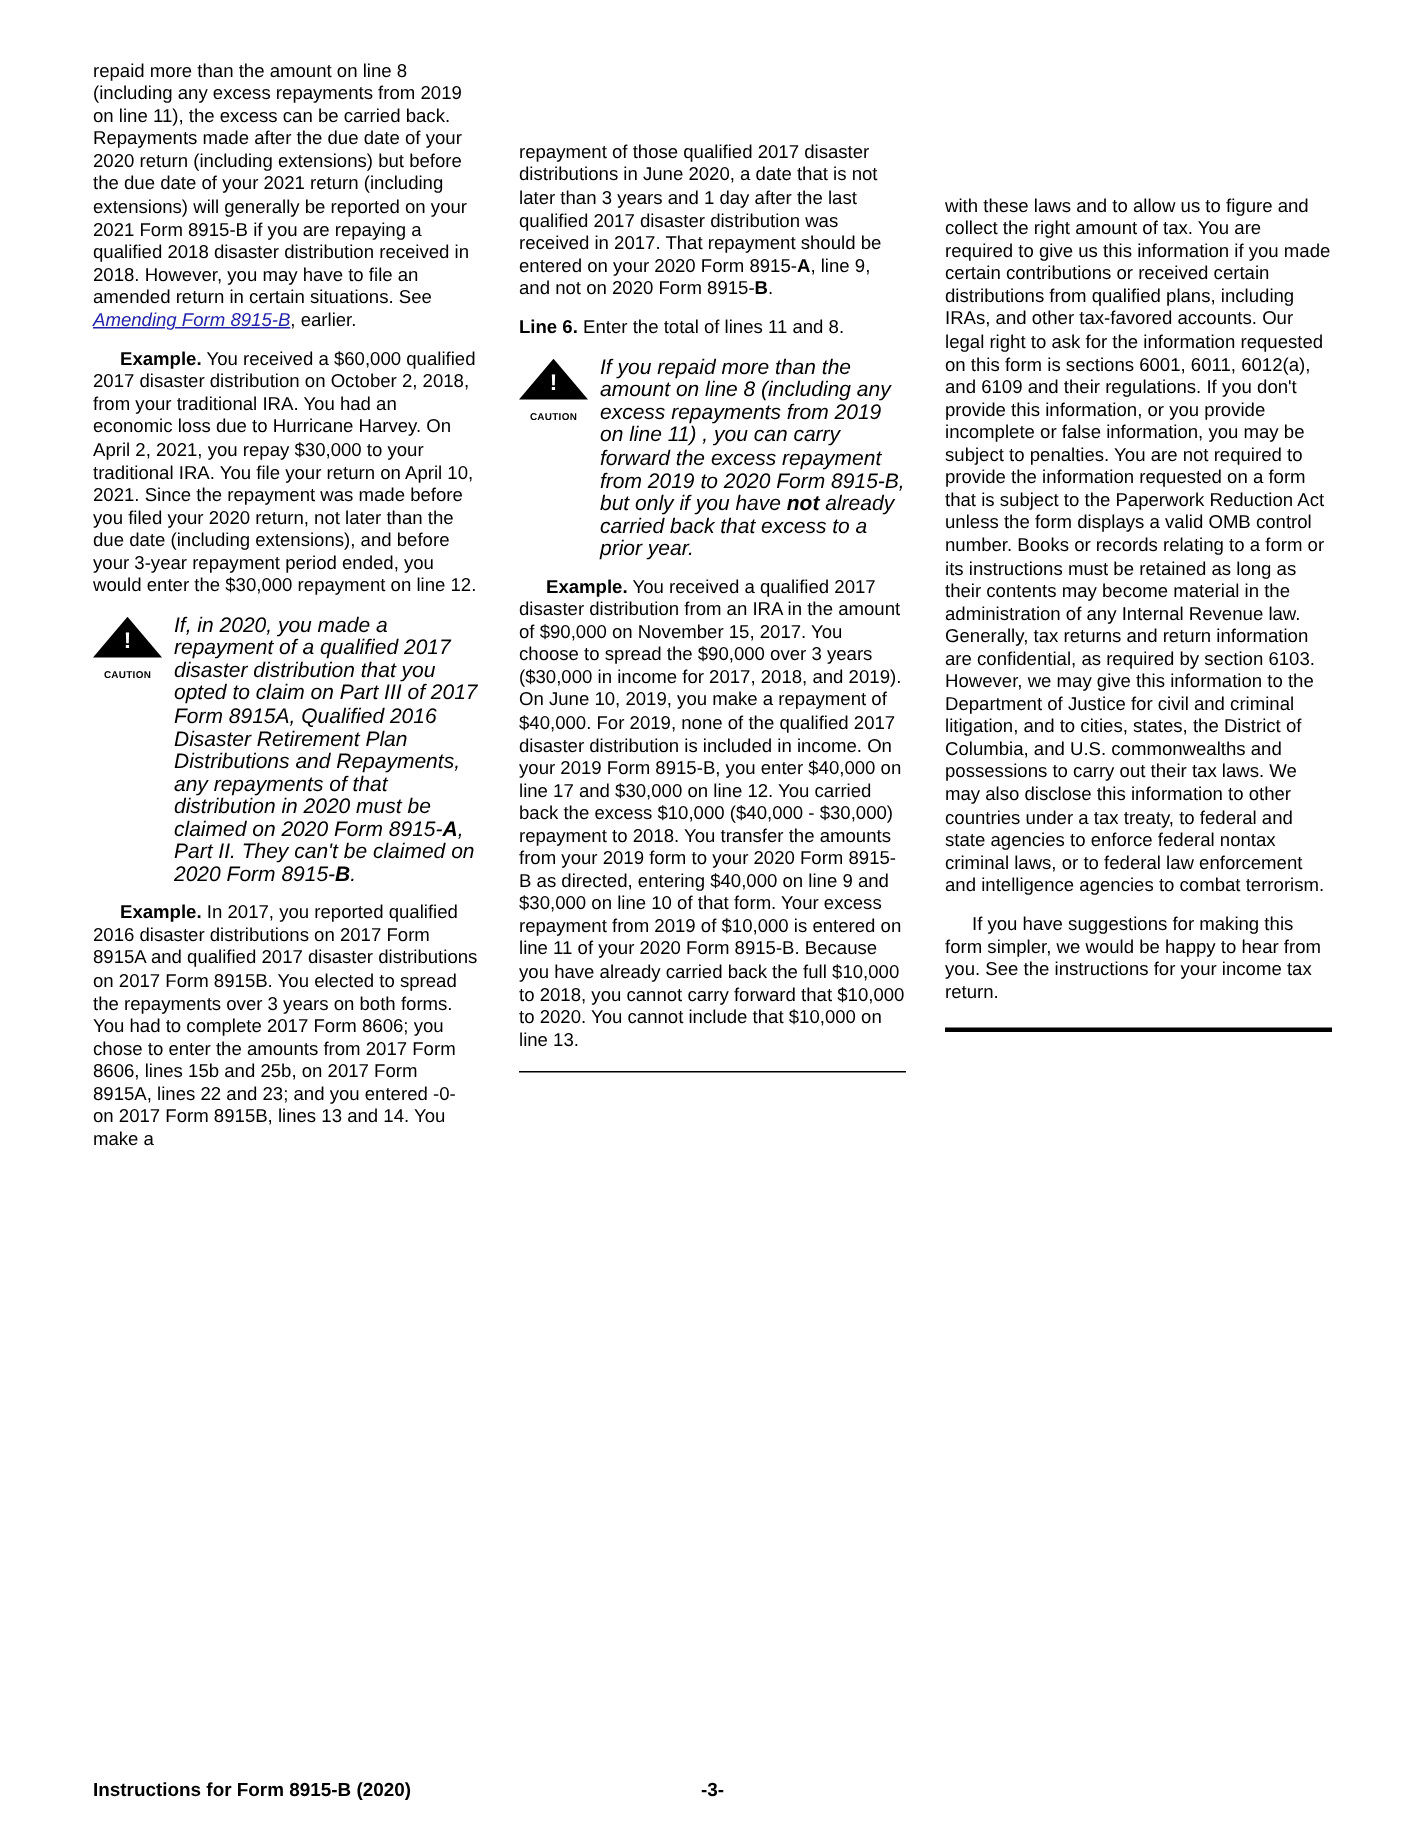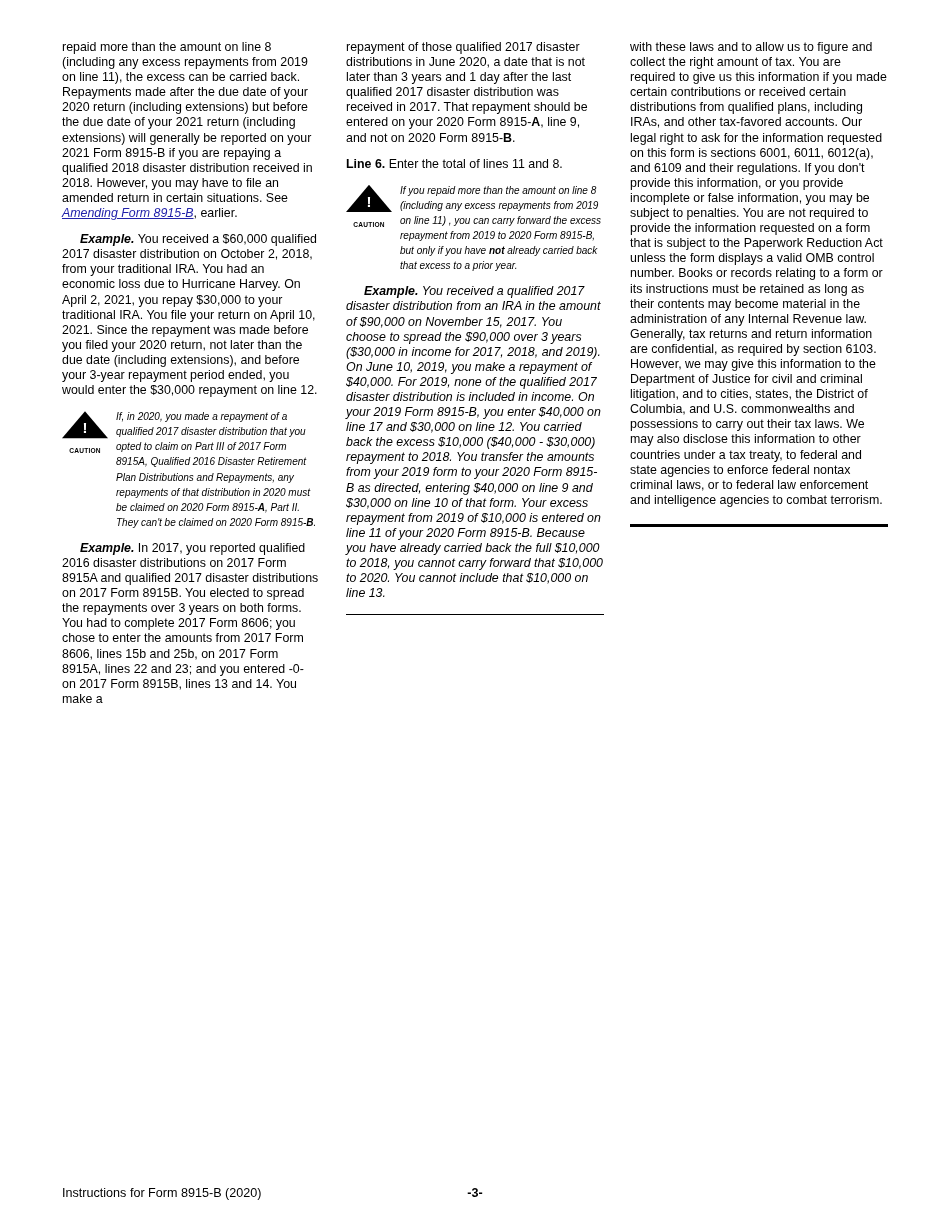--- a/index.html
+++ b/index.html
@@ -18,39 +18,39 @@
     position: absolute;
     left: 0; top: 0;
     width: 950px;
     height: 1230px;
     box-sizing: border-box;
     padding: 40px 62px 0 62px;
   }
   .columns {
     display: flex;
     gap: 26px;
-    align-items: flex-start;
+    align-items: center;
   }
   .col {
     width: 262px;
     font-size: 12.4px;
     line-height: 15.1px;
     text-align: left;
   }
   p {
     margin: 0 0 0 0;
   }
   .para {
     margin-bottom: 11px;
   }
   .indent {
     text-indent: 18px;
   }
   .bold { font-weight: bold; }
-  .ital { font-style: italic; }
+  .ital { }
   .link {
     color: #2222aa;
     text-decoration: underline;
     font-style: italic;
   }
   
   .caution-block {
     display: flex;
     gap: 8px;
     align-items: flex-start;
@@ -83,21 +83,21 @@
   .caution-word {
     font-size: 6.6px;
     font-weight: bold;
     font-style: normal;
     letter-spacing: 0.2px;
     text-align: center;
     margin-top: -2px;
   }
   .caution-text {
     flex: 1 1 auto;
-    font-size: 10px;
+    font-size: 14px;
     line-height: 15.1px;
   }
   .rule-thin {
     border: 0;
     border-top: 1px solid #000;
     margin: 13px 0 9px 0;
   }
   .rule-thick {
     border: 0;
     border-top: 3px solid #000;
@@ -106,21 +106,21 @@
   .footer {
     position: absolute;
     left: 62px;
     right: 62px;
     bottom: 30px;
     display: flex;
     align-items: baseline;
     font-size: 12.6px;
   }
   .footer-title {
-    font-weight: normal;
+    font-weight: bold;
   }
   .footer-page {
     font-weight: bold;
     position: absolute;
     left: 0; right: 0;
     text-align: center;
   }
 </style>
 </head>
 <body>
@@ -186,20 +186,21 @@
       <hr class="rule-thin">
 
 
     </div>
 
     <div class="col">
 
       <p class="para">with these laws and to allow us to figure and collect the right amount of tax. You are required to give us this information if you made certain contributions or received certain distributions from qualified plans, including IRAs, and other tax-favored accounts. Our legal right to ask for the information requested on this form is sections 6001, 6011, 6012(a), and 6109 and their regulations. If you don't provide this information, or you provide incomplete or false information, you may be subject to penalties. You are not required to provide the information requested on a form that is subject to the Paperwork Reduction Act unless the form displays a valid OMB control number. Books or records relating to a form or its instructions must be retained as long as their contents may become material in the administration of any Internal Revenue law. Generally, tax returns and return information are confidential, as required by section 6103. However, we may give this information to the Department of Justice for civil and criminal litigation, and to cities, states, the District of Columbia, and U.S. commonwealths and possessions to carry out their tax laws. We may also disclose this information to other countries under a tax treaty, to federal and state agencies to enforce federal nontax criminal laws, or to federal law enforcement and intelligence agencies to combat terrorism.</p>
 
 
+      <p class="para indent">If you have suggestions for making this form simpler, we would be happy to hear from you. See the instructions for your income tax return.</p>
 
       <hr class="rule-thick">
 
     </div>
 
   </div>
 
   <div class="footer">
     <span class="footer-title">Instructions for Form 8915-B (2020)</span>
     <span class="footer-page">-3-</span>

